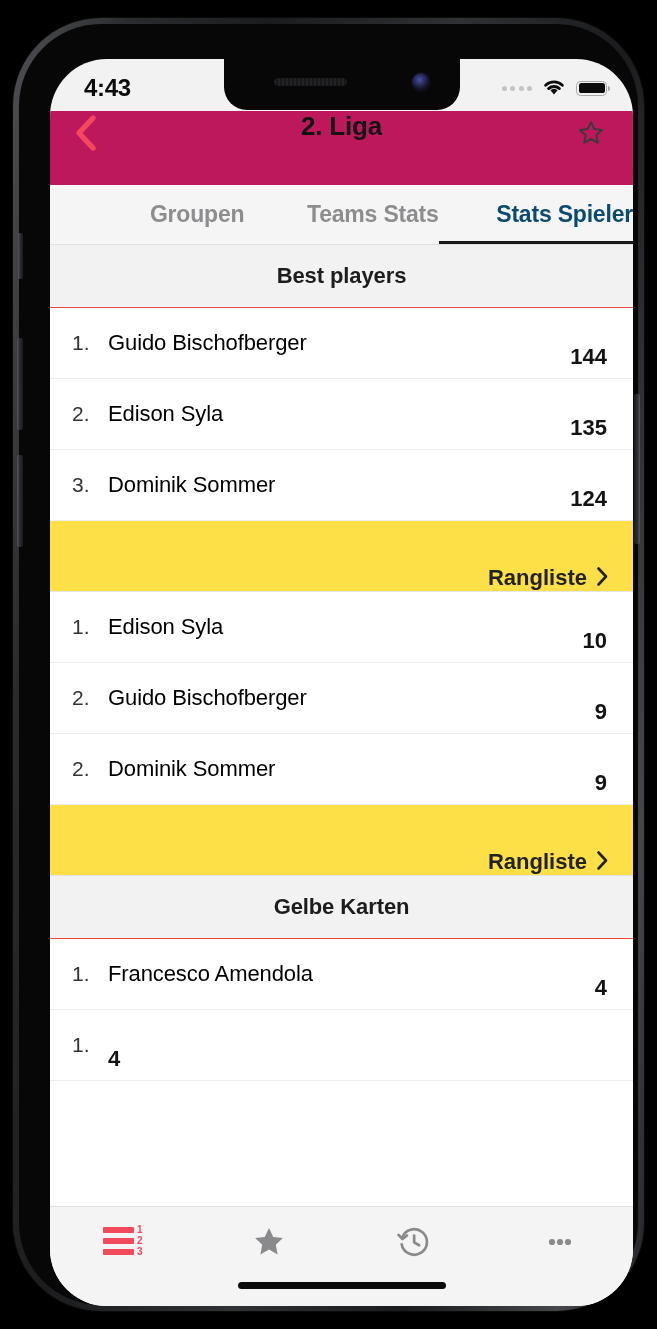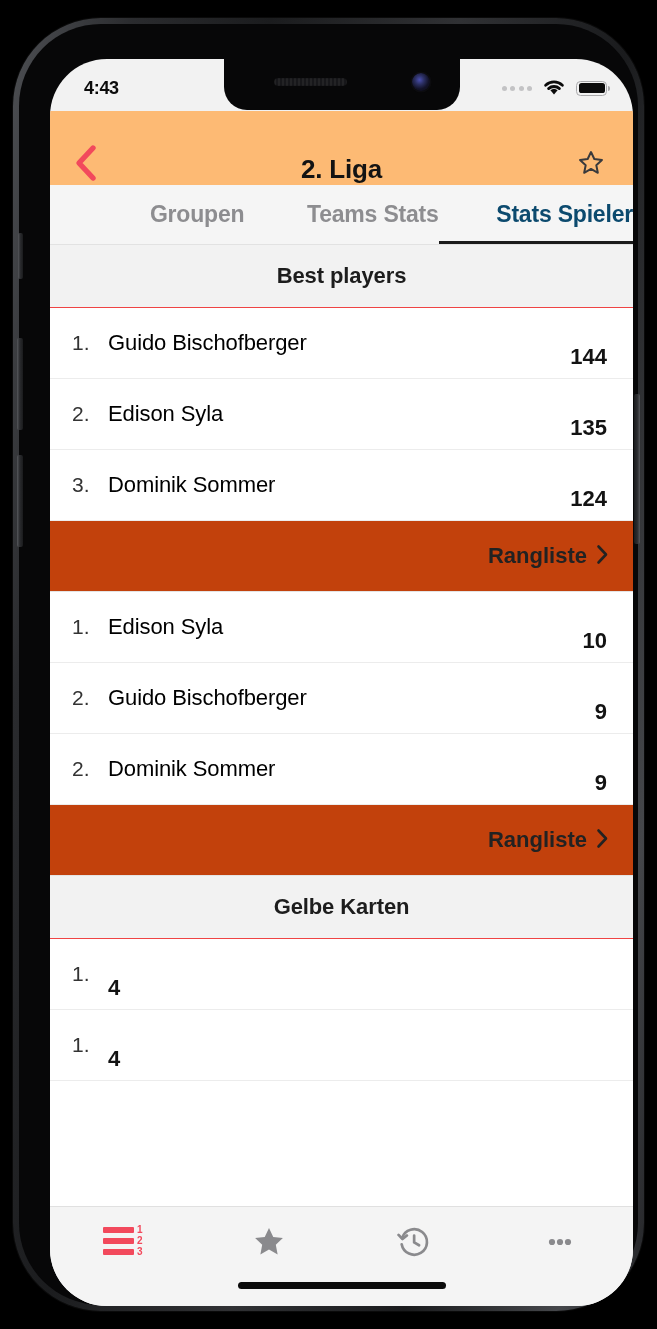--- a/index.html
+++ b/index.html
@@ -76,44 +76,44 @@
   }
 
   
   .status-bar {
     position:absolute; top:0; left:0; right:0; height:52px;
     display:flex; align-items:center; justify-content:space-between;
     padding:0 26px 0 34px;
     z-index:20;
   }
   .status-time {
-    font-size:18px; font-weight:bold; color:#0b0b0b;
+    font-size:24px; font-weight:bold; color:#0b0b0b;
     letter-spacing:-0.3px;
     margin-top:6px;
   }
   .status-right { display:flex; align-items:center; gap:9px; margin-top:6px; }
   .sig-dots { display:flex; gap:3.5px; align-items:center; }
   .sig-dots i { width:5px; height:5px; border-radius:50%; background:#c3c3c5; display:block; }
   .battery {
     width:31px; height:15px; border-radius:4.5px;
     border:1.6px solid #a9a9ab; position:relative; display:flex; align-items:center;
     padding:1.5px;
   }
   .battery::after {
     content:""; position:absolute; right:-3.6px; top:4.6px;
     width:2px; height:5px; border-radius:0 2px 2px 0; background:#a9a9ab;
   }
   .battery i { display:block; width:100%; height:100%; border-radius:2.6px; background:#0b0b0b; }
 
   
   .nav-bar {
     position:absolute; top:52px; left:0; right:0; height:74px;
-    display:flex; align-items:flex-end; justify-content:space-between;
+    display:flex; align-items:flex-start; justify-content:space-between;
     padding:0 20px 0 14px;
-    background:#fdba74;
+    background:#be185d;
     text-decoration:underline;
   }
   .nav-back { width:44px; height:44px; display:flex; align-items:center; justify-content:center; }
   .nav-title {
     font-size:26px; font-weight:bold; color:#131313; letter-spacing:-0.2px;
     position:absolute; left:0; right:0; text-align:center; pointer-events:none;
   }
   .nav-star { width:44px; height:44px; display:flex; align-items:center; justify-content:center; z-index:2; }
 
   
@@ -154,22 +154,22 @@
   .row-rank {
     width:36px; font-size:21px; color:#333; flex-shrink:0;
   }
   .row-name {
     flex:1; font-size:22px; color:#000000; letter-spacing:-0.1px;
   }
   .row-value {
     font-size:22px; font-weight:bold; color:#131313;margin-top:27px;
   }
   .row-link {
-    height:71px; background:#c2410c;
-    display:flex; align-items:center; justify-content:flex-end;
+    height:71px; background:#fde047;
+    display:flex; align-items:flex-end; justify-content:flex-end;
     padding:0 24px;
     border-bottom:1px solid #e4e4e4;
     gap:9px;
   }
   .row-link-label { font-size:22px; font-weight:bold; color:#222; }
 
   
   .tab-bar {
     position:absolute; bottom:0; left:0; right:0; height:100px;
     background:#f4f4f4;
@@ -307,20 +307,21 @@
           <span>
             <svg width="13" height="21" viewBox="0 0 13 21">
               <path d="M2.5 2.5 L10 10.5 L2.5 18.5" stroke="#222" stroke-width="2.6" fill="none" stroke-linecap="round" stroke-linejoin="round"></path>
             </svg>
           </span>
         </div>
 
         <div class="section-header">Gelbe Karten</div>
         <div class="row">
           <span class="row-rank">1.</span>
+          <span class="row-name">Francesco Amendola</span>
           <span class="row-value">4</span>
         </div>
         <div class="row">
           <span class="row-rank">1.</span>
           <span class="row-value">4</span>
         </div>
 
       </div>
 
       <div class="tab-bar">

